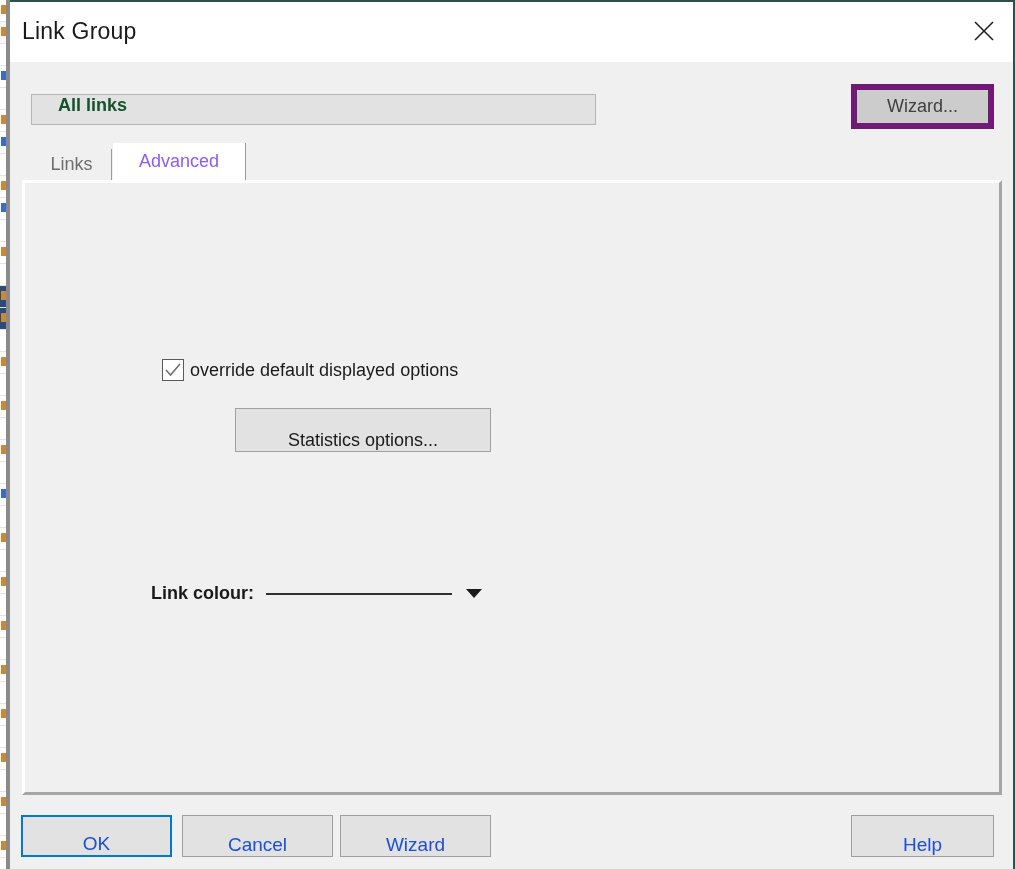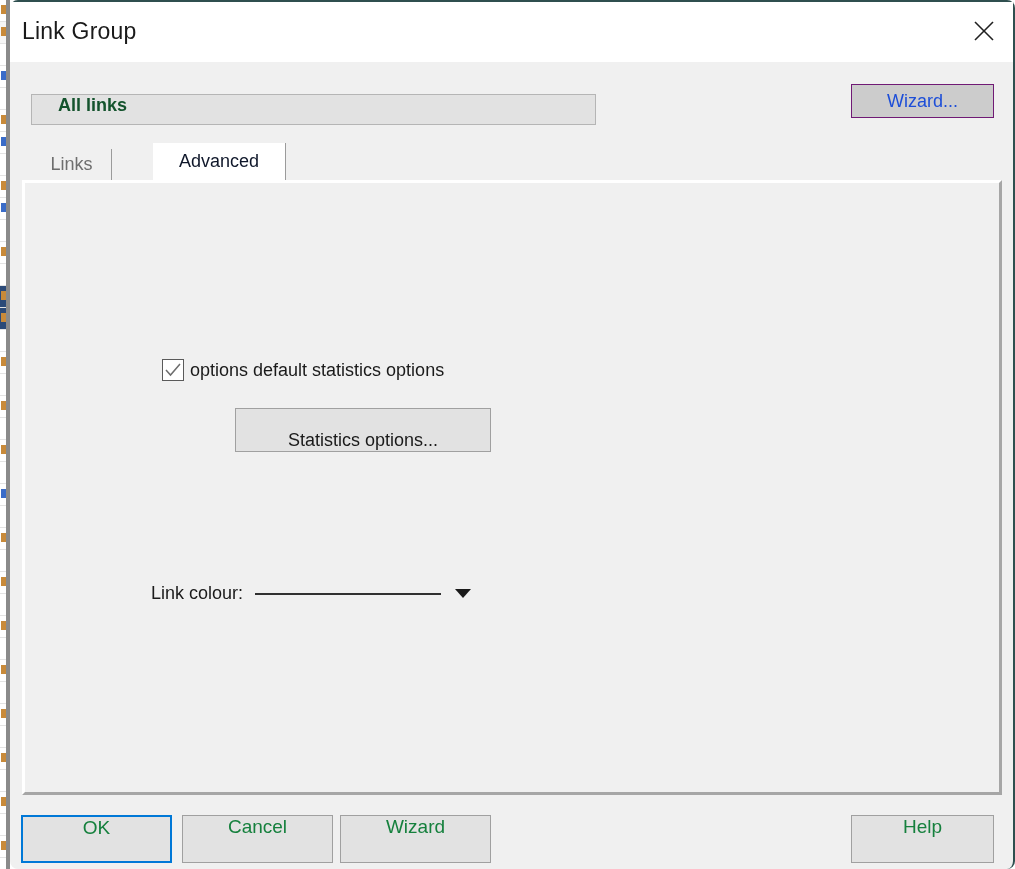--- a/index.html
+++ b/index.html
@@ -49,21 +49,20 @@
   
   #dialog {
     position: absolute;
     left: 10px; top: 0;
     width: 1005px;
     height: 869px;
     background: #f0f0f0;
     border-top: 2px solid #2f4f4f;
     border-right: 2px solid #2f4f4f;
     box-sizing: border-box;
-    border-radius: 8px;
   }
 
   
   #titlebar {
     position: relative;
     height: 59px;
     background: #ffffff;
     border-bottom: 1px solid #ffffff;
   }
   #title-text {
@@ -102,29 +101,29 @@
     padding-left: 26px;
     font-size: 18px;
     font-weight: bold;
     color: #14532d;
   }
   #wizard-button {
     position: absolute;
     left: 841px;
     top: 82px;
     width: 143px;
-    height: 34px;
+    height: 45px;
     background: #cccccc;
-    border: 1px solid #701a75;
-    box-sizing: border-box;
-    display: flex;
-    align-items: center;
-    justify-content: center;
-    font-size: 18px;
-    color: #1d4ed8;
+    border: 6px solid #701a75;
+    box-sizing: border-box;
+    display: flex;
+    align-items: center;
+    justify-content: center;
+    font-size: 18px;
+    color: #404040;
   }
 
   
   #tabstrip {
     position: absolute;
     left: 12px;
     top: 141px;
     width: 980px;
     height: 37px;
   }
@@ -143,24 +142,23 @@
     width: 80px;
     color: #6e6e6e;
     background: #f0f0f0;
     border-right: 1px solid #9b9b9b;
   }
   .tab.active {
     left: 91px;
     top: 0px;
     height: 37px;
     width: 133px;
-    color: #0f172a;
+    color: #8b5cf6;
     background: #ffffff;
     border-right: 1px solid #9b9b9b;
-    margin-left: 40px;
   }
 
   
   #content-panel {
     position: absolute;
     left: 12px;
     top: 178px;
     width: 980px;
     height: 615px;
     background: #f0f0f0;
@@ -228,20 +226,21 @@
     cursor: pointer;
   }
 
   
   #link-colour-row {
     position: absolute;
     left: 126px;
     top: 400px;
     display: flex;
     align-items: center;
+    font-weight: bold;
   }
   #link-colour-label {
     font-size: 18px;
     color: #1a1a1a;
     white-space: nowrap;
   }
   #link-colour-picker {
     margin-left: 12px;
     display: flex;
     align-items: center;
@@ -256,29 +255,29 @@
     margin-left: 14px;
     width: 0; height: 0;
     border-left: 8px solid transparent;
     border-right: 8px solid transparent;
     border-top: 9px solid #1a1a1a;
   }
 
   
   .btn {
     position: absolute;
-    height: 48px;
+    height: 42px;
     background: #e2e2e2;
     border: 1px solid #a0a0a0;
     box-sizing: border-box;
     display: flex;
-    align-items: flex-start;
+    align-items: flex-end;
     justify-content: center;
     font-size: 19px;
-    color: #15803d;
+    color: #1d4ed8;
     cursor: pointer;
   }
   #ok-button {
     left: 11px;  top: 813px;  width: 151px;
     border: 2px solid #0078d7;
   }
   #cancel-button  { left: 172px; top: 813px; width: 151px; }
   #apply-button   { left: 330px; top: 813px; width: 151px; }
   #help-button    { left: 841px; top: 813px; width: 143px; }
 </style>
@@ -405,21 +404,21 @@
 
   <div id="content-panel">
 
 
     <div id="override-row">
       <span id="override-checkbox">
         <svg width="16" height="14" viewBox="0 0 16 14">
           <polyline points="1,7 5.5,12 15,1" fill="none" stroke="#6d6d6d" stroke-width="1.5"></polyline>
         </svg>
       </span>
-      <span id="override-label">options default statistics options</span>
+      <span id="override-label">override default displayed options</span>
     </div>
 
     <div id="stats-options-button">
       <span>Statistics options...</span>
     </div>
 
 
     <div id="link-colour-row">
       <span id="link-colour-label">Link colour:</span>
       <span id="link-colour-picker">

